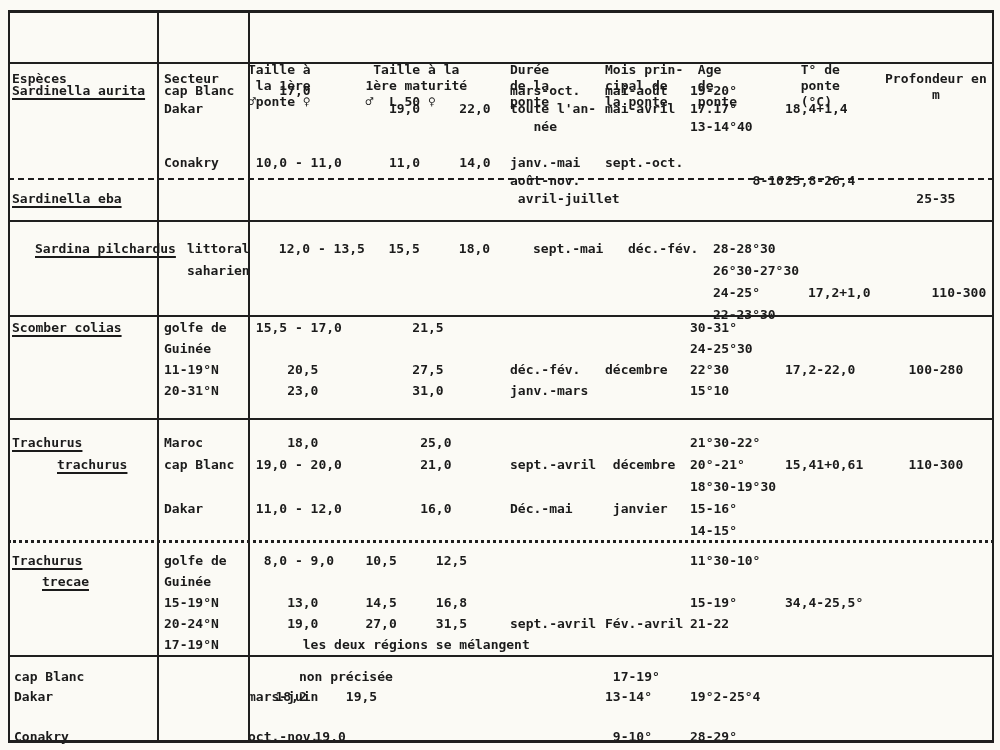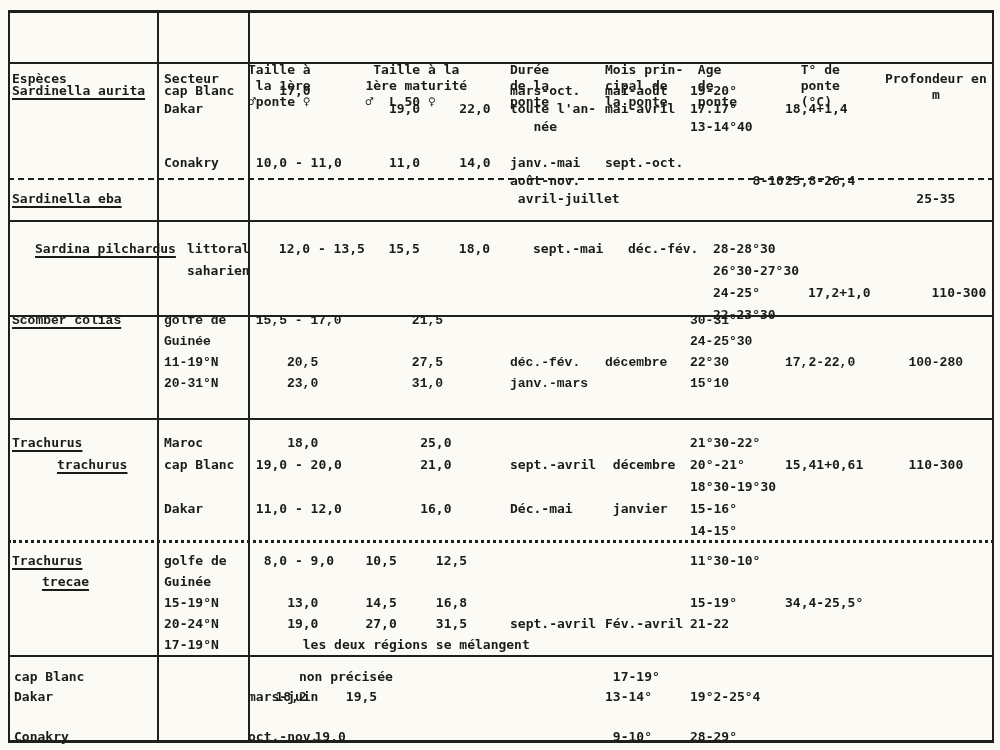--- a/index.html
+++ b/index.html
@@ -112,21 +112,21 @@
 24-25°
 22-23°30</div>
   <div class="c">
 
 17,2+1,0</div>
   <div class="c">
 
    110-300</div>
 </div>
 
-<div class="sec" style="top:300px;height:103px;line-height:21px;padding-top:10px;font-family:Liberation Mono, monospace;">
+<div class="sec" style="top:315px;height:103px;line-height:21px;padding-top:2px;">
   <div class="c c1"><span class="sp">Scomber colias</span></div>
   <div class="c c2">golfe de
 Guinée
 11-19°N
 20-31°N</div>
   <div class="c"> 15,5 - 17,0         21,5
 
      20,5            27,5
      23,0            31,0</div>
   <div class="c">

